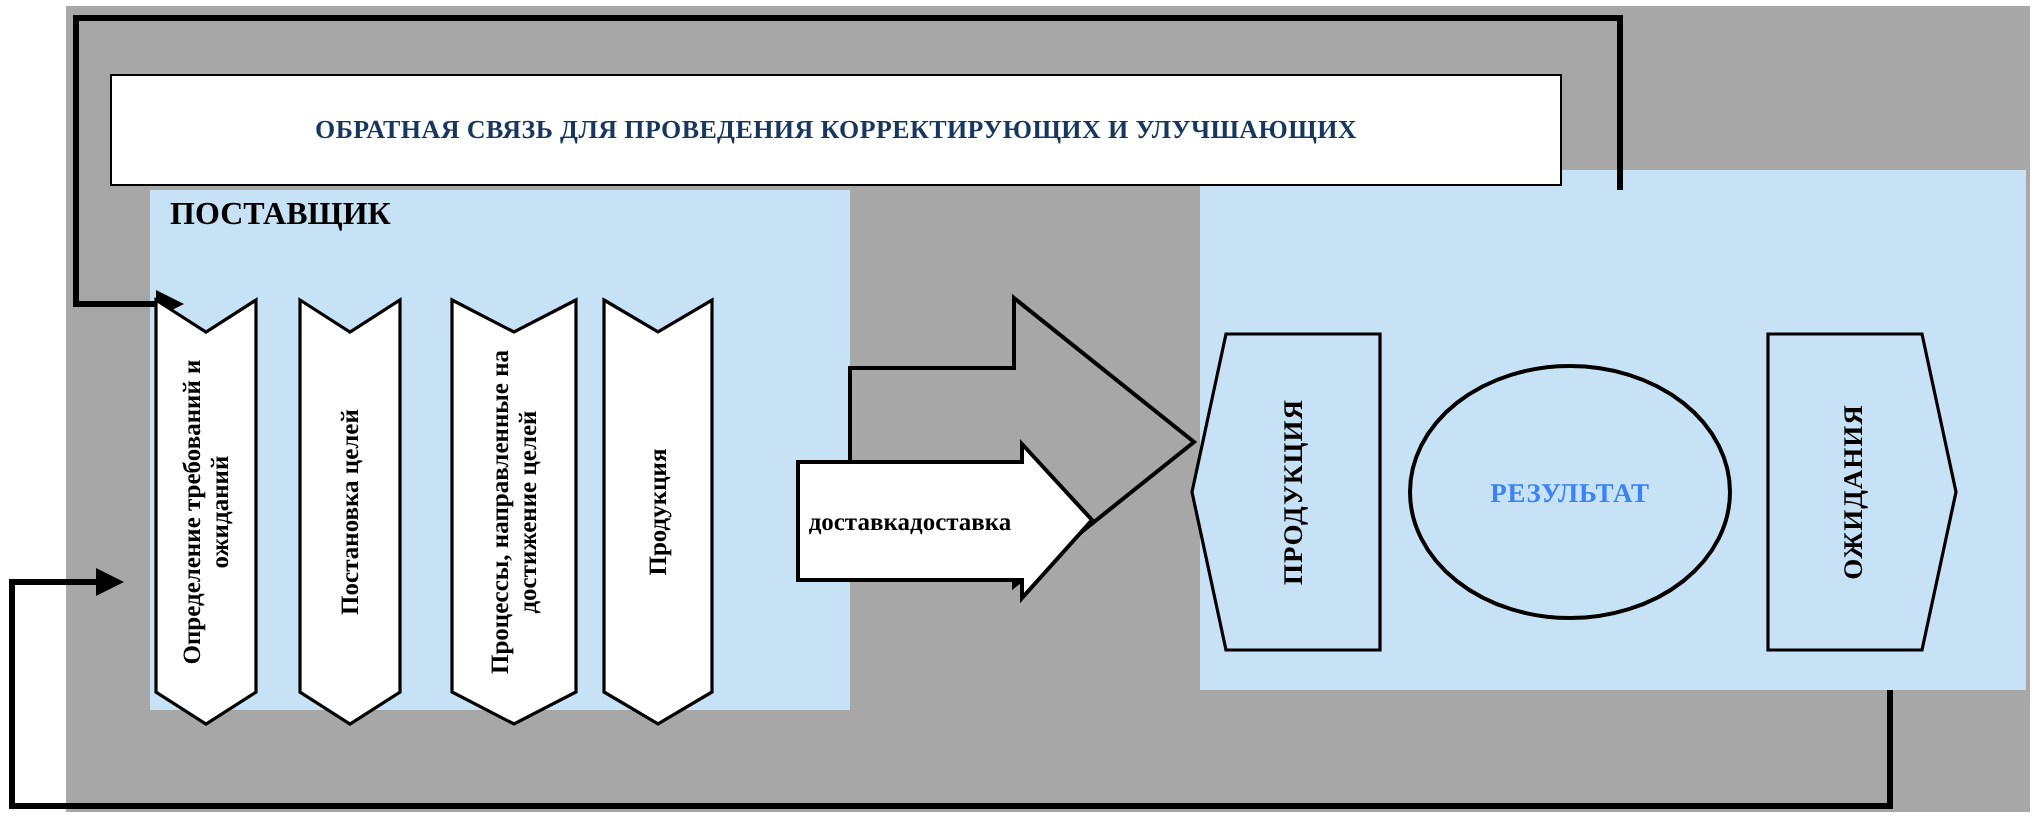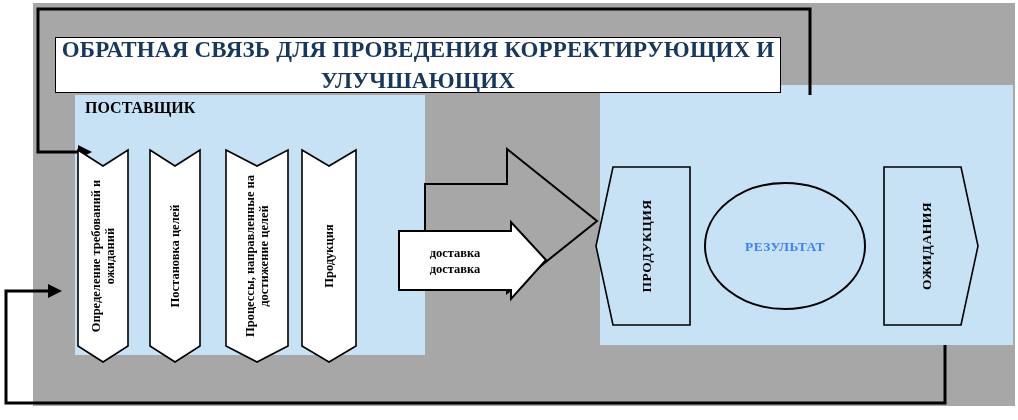--- a/index.html
+++ b/index.html
@@ -28,21 +28,21 @@
   .pentagon{fill:var(--box-blue,#c6e2f4);stroke:#000;stroke-width:1.6;}
   .big-arrow{fill:var(--panel-gray,#a7a7a7);stroke:#000;stroke-width:2;}
   .small-arrow{fill:#ffffff;stroke:#000;stroke-width:2;}
   .ellipse{fill:var(--box-blue,#c6e2f4);stroke:#000;stroke-width:2;}
 
   #feedback-banner{
     position:absolute;left:55px;top:37px;width:724px;height:54px;
     background:#ffffff;border:1px solid #000;
     display:flex;flex-direction:column;align-items:center;justify-content:center;
     text-align:center;
-    font-weight:bold;font-size:23px;line-height:1.35;
+    font-weight:bold;font-size:13px;line-height:1.35;
     color:var(--banner-navy,#17375e);
     letter-spacing:.2px;
   }
   .region-box{
     position:absolute;
     background:var(--box-blue,#c6e2f4);
   }
   #supplier-box{left:75px;top:95px;width:350px;height:260px;}
   #consumer-box{left:600px;top:85px;width:413px;height:260px;}
   .region-title{
@@ -63,21 +63,21 @@
   .step-label{font-size:12.5px;}
   .pent-label{font-size:13.5px;letter-spacing:.5px;}
   #result-label{
     position:absolute;left:705px;top:237px;width:160px;height:20px;
     display:flex;align-items:center;justify-content:center;
     font-weight:bold;font-size:13.5px;color:#3b82f6;text-align:center;
     letter-spacing:.4px;
   }
   #delivery-label{
     position:absolute;left:402px;top:236px;width:106px;height:50px;
-    display:flex;flex-direction:column;align-items:center;justify-content:center;
+    display:flex;flex-direction:row;align-items:center;justify-content:center;
     font-weight:bold;font-size:12.5px;color:#000;text-align:center;line-height:1.3;
   }
 </style>
 </head>
 <body>
 
 <div id="canvas">
 
   <div id="gray-panel"></div>
 

